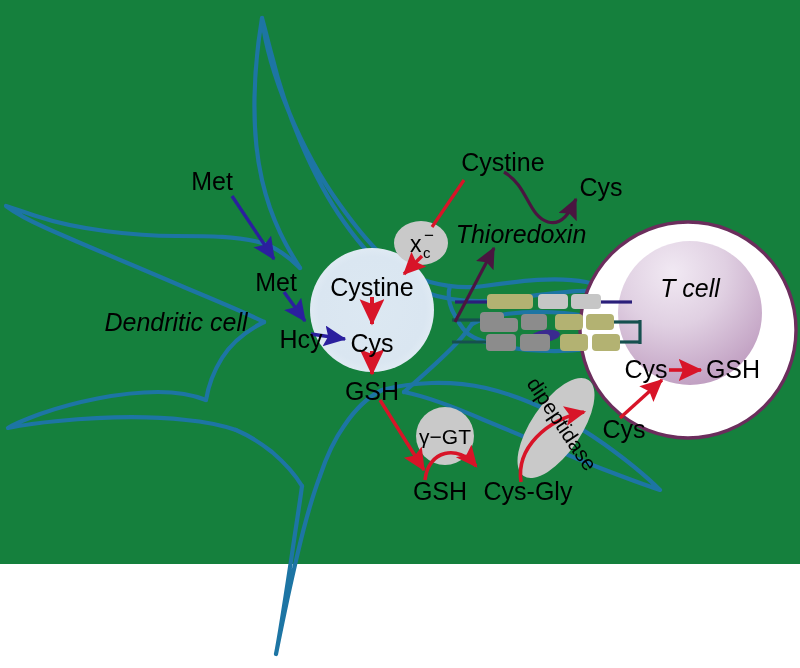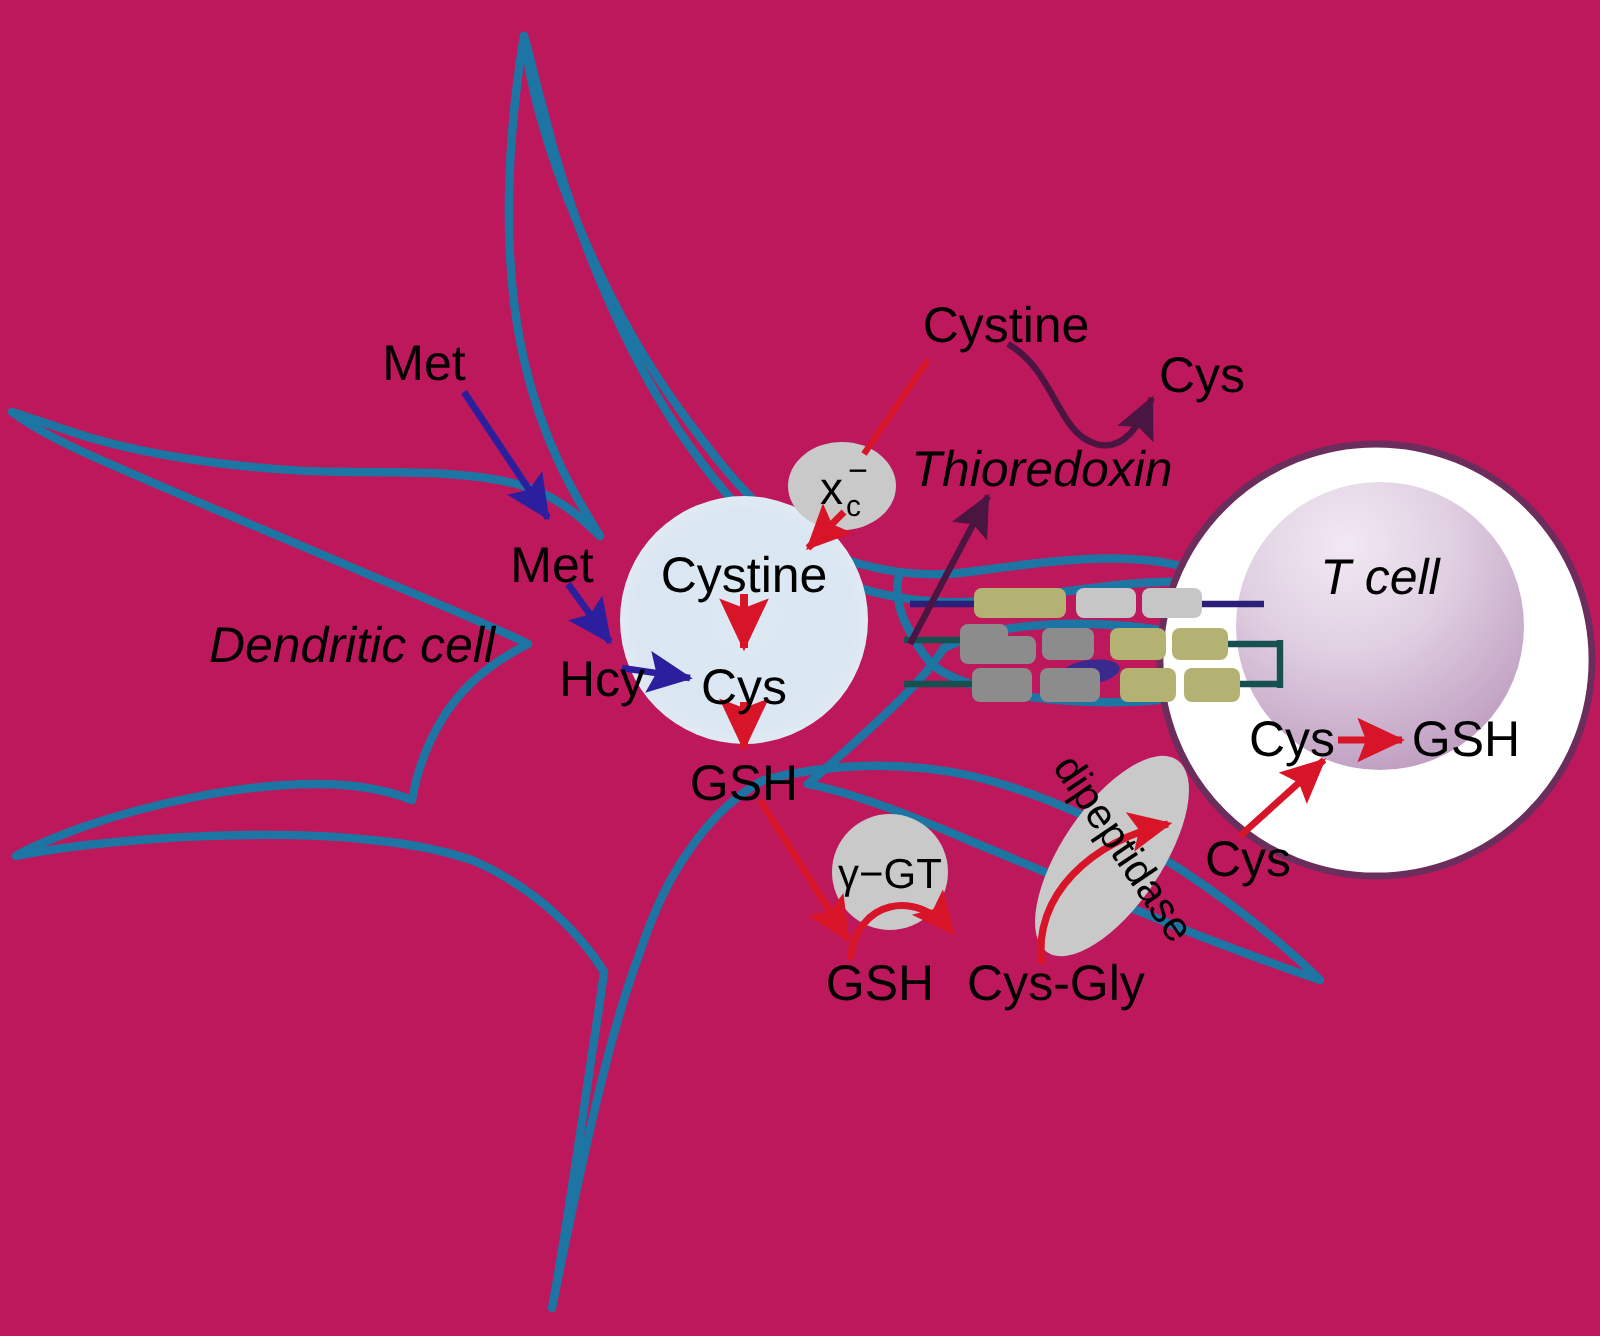--- a/index.html
+++ b/index.html
@@ -9,22 +9,22 @@
   }
   body {
     width: 800px;
     height: 668px;
     overflow: hidden;
     font-family: "Liberation Sans", sans-serif;
   }
   #figure {
     position: relative;
     width: 800px;
-    height: 668px;
-    background: #be185d;
+    height: 564px;
+    background: #15803d;
   }
   #figure svg {
     position: absolute;
     top: 0;
     left: 0;
     width: 800px;
     height: 668px;
   }
   .lbl {
     font-family: "Liberation Sans", sans-serif;

